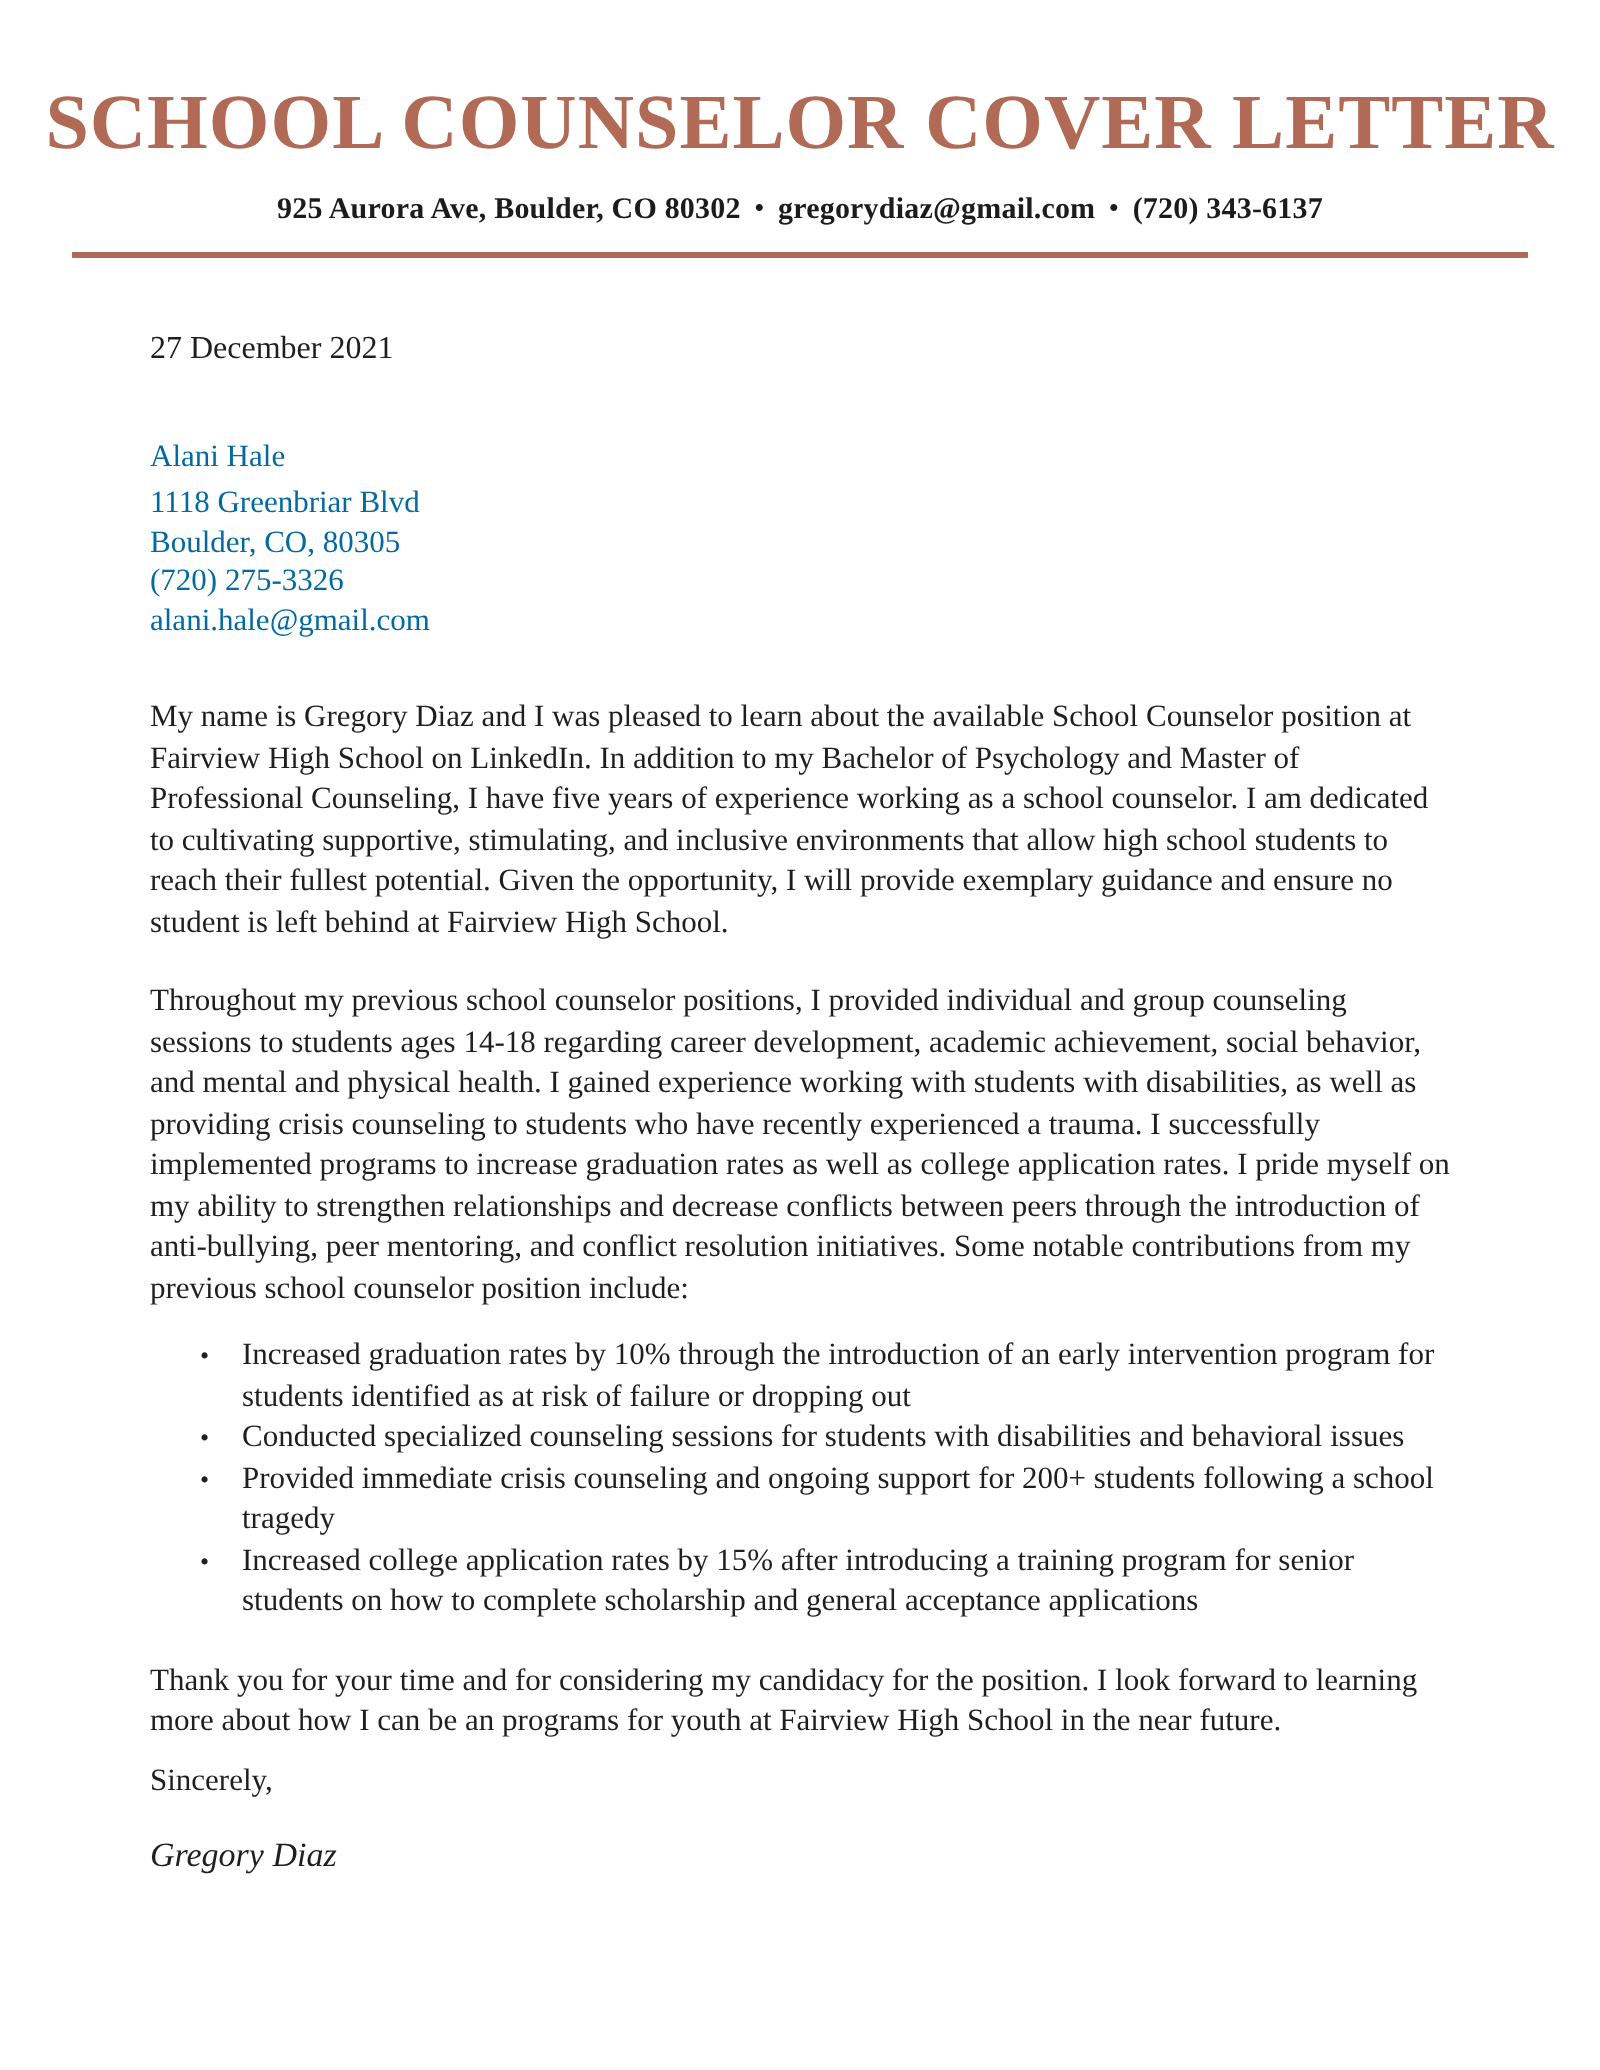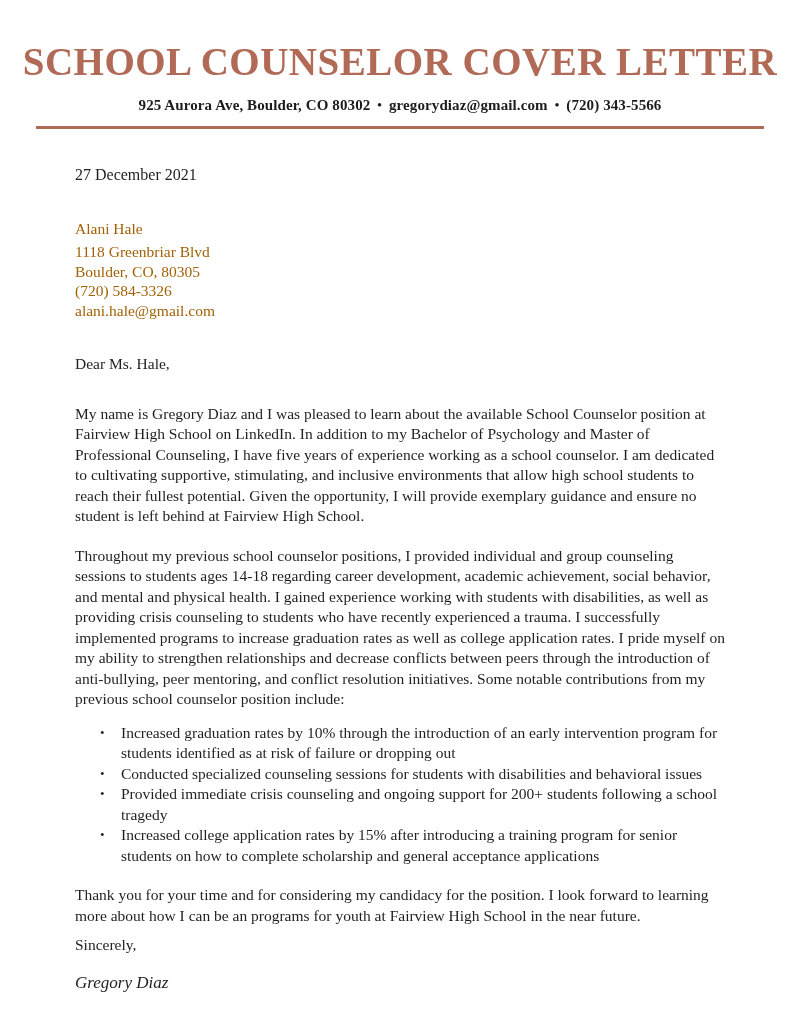--- a/index.html
+++ b/index.html
@@ -109,38 +109,37 @@
   }
 </style>
 </head>
 <body>
 
 <div class="page">
 
   <div class="doc-header">
     <h1 class="doc-title" style="color: rgb(176, 106, 86);">SCHOOL COUNSELOR COVER LETTER</h1>
     <div class="contact-line">
-      <span>925 Aurora Ave, Boulder, CO 80302</span><span class="sep">•</span><span>gregorydiaz@gmail.com</span><span class="sep">•</span><span>(720) 343-5566</span>
+      <span>925 Aurora Ave, Boulder, CO 80302</span><span class="sep">•</span><span>gregorydiaz@gmail.com</span><span class="sep">•</span><span>(720) 343-6137</span>
     </div>
     <hr class="header-rule" style="background: rgb(176, 106, 86);">
   </div>
 
   <div class="letter-body">
 
     <div class="date-line">27 December 2021</div>
 
-    <div class="recipient-block" style="color: #a16207;">
+    <div class="recipient-block" style="color: #0369a1;">
       <div class="recipient-name">Alani Hale</div>
       <div>1118 Greenbriar Blvd</div>
       <div>Boulder, CO, 80305</div>
-      <div>(720) 584-3326</div>
+      <div>(720) 275-3326</div>
       <div>alani.hale@gmail.com</div>
     </div>
 
-    <div class="salutation">Dear Ms. Hale,</div>
 
     <p class="para">My name is Gregory Diaz and I was pleased to learn about the available School Counselor position at Fairview High School on LinkedIn. In addition to my Bachelor of Psychology and Master of Professional Counseling, I have five years of experience working as a school counselor. I am dedicated to cultivating supportive, stimulating, and inclusive environments that allow high school students to reach their fullest potential. Given the opportunity, I will provide exemplary guidance and ensure no student is left behind at Fairview High School.</p>
 
     <p class="para">Throughout my previous school counselor positions, I provided individual and group counseling sessions to students ages 14-18 regarding career development, academic achievement, social behavior, and mental and physical health. I gained experience working with students with disabilities, as well as providing crisis counseling to students who have recently experienced a trauma. I successfully implemented programs to increase graduation rates as well as college application rates. I pride myself on my ability to strengthen relationships and decrease conflicts between peers through the introduction of anti-bullying, peer mentoring, and conflict resolution initiatives. Some notable contributions from my previous school counselor position include:</p>
 
     <ul class="bullet-list">
       <li><span class="dot">•</span><span>Increased graduation rates by 10% through the introduction of an early intervention program for students identified as at risk of failure or dropping out</span></li>
       <li><span class="dot">•</span><span>Conducted specialized counseling sessions for students with disabilities and behavioral issues</span></li>
       <li><span class="dot">•</span><span>Provided immediate crisis counseling and ongoing support for 200+ students following a school tragedy</span></li>
       <li><span class="dot">•</span><span>Increased college application rates by 15% after introducing a training program for senior students on how to complete scholarship and general acceptance applications</span></li>

